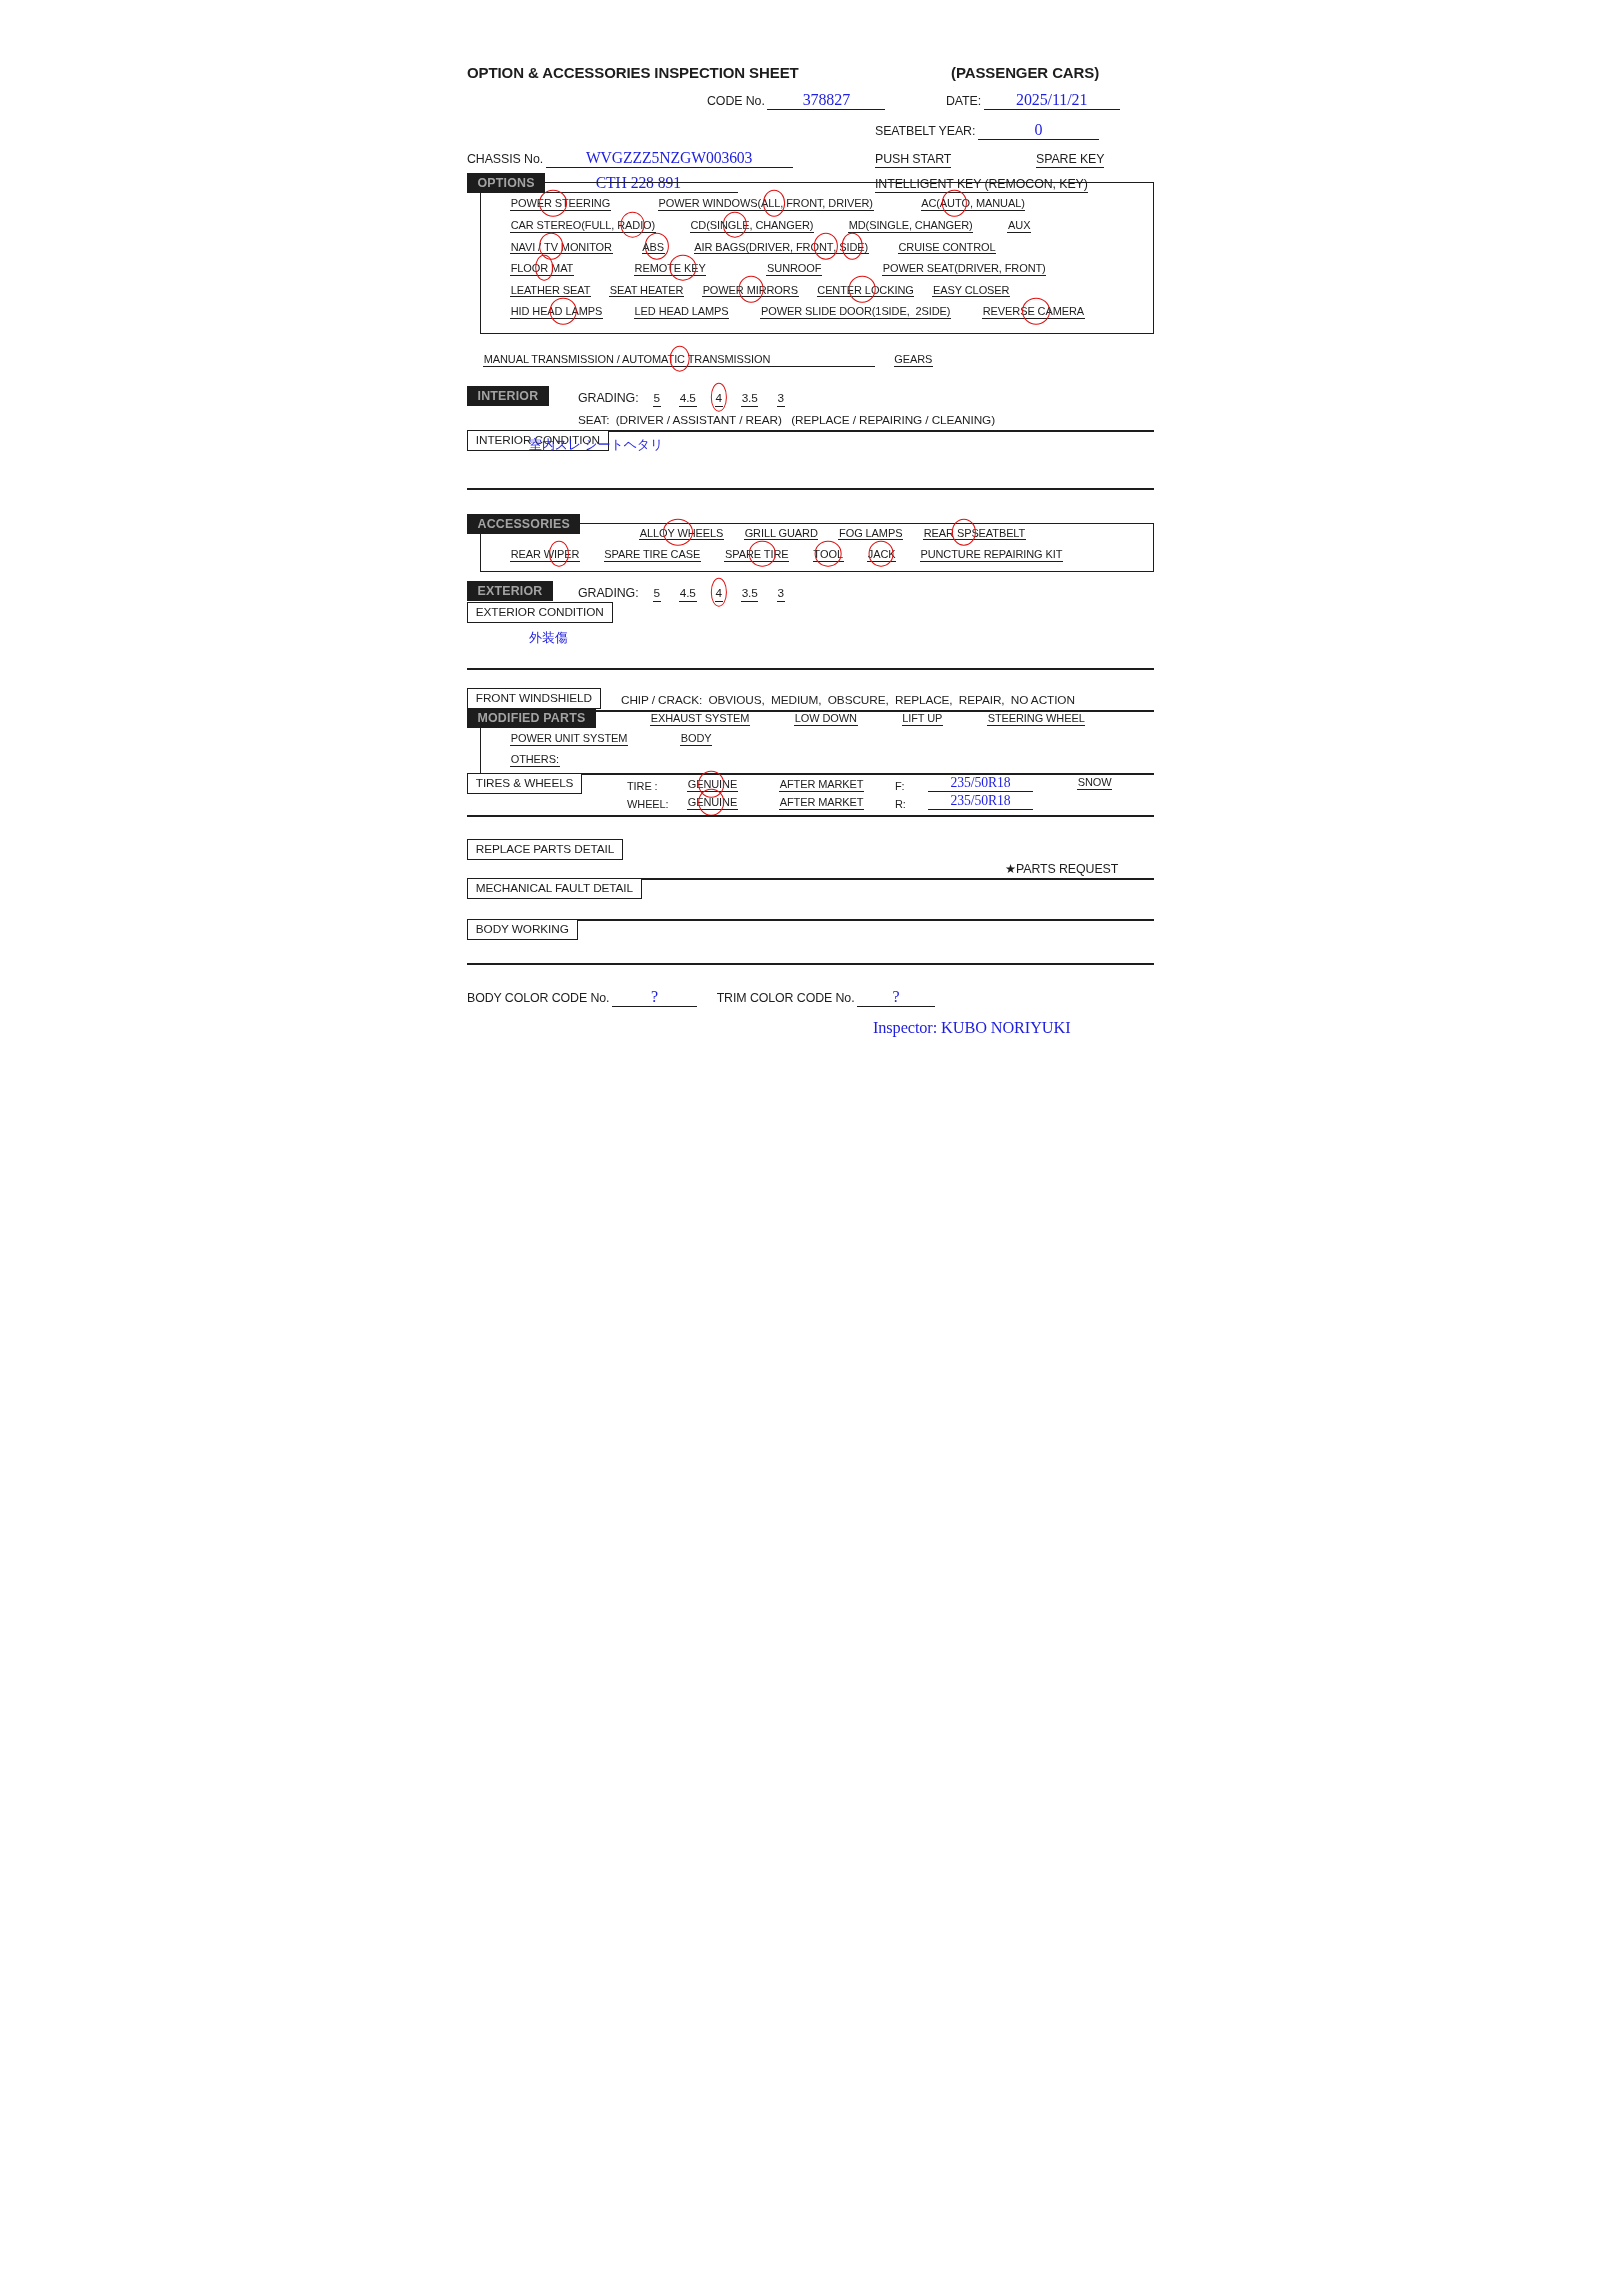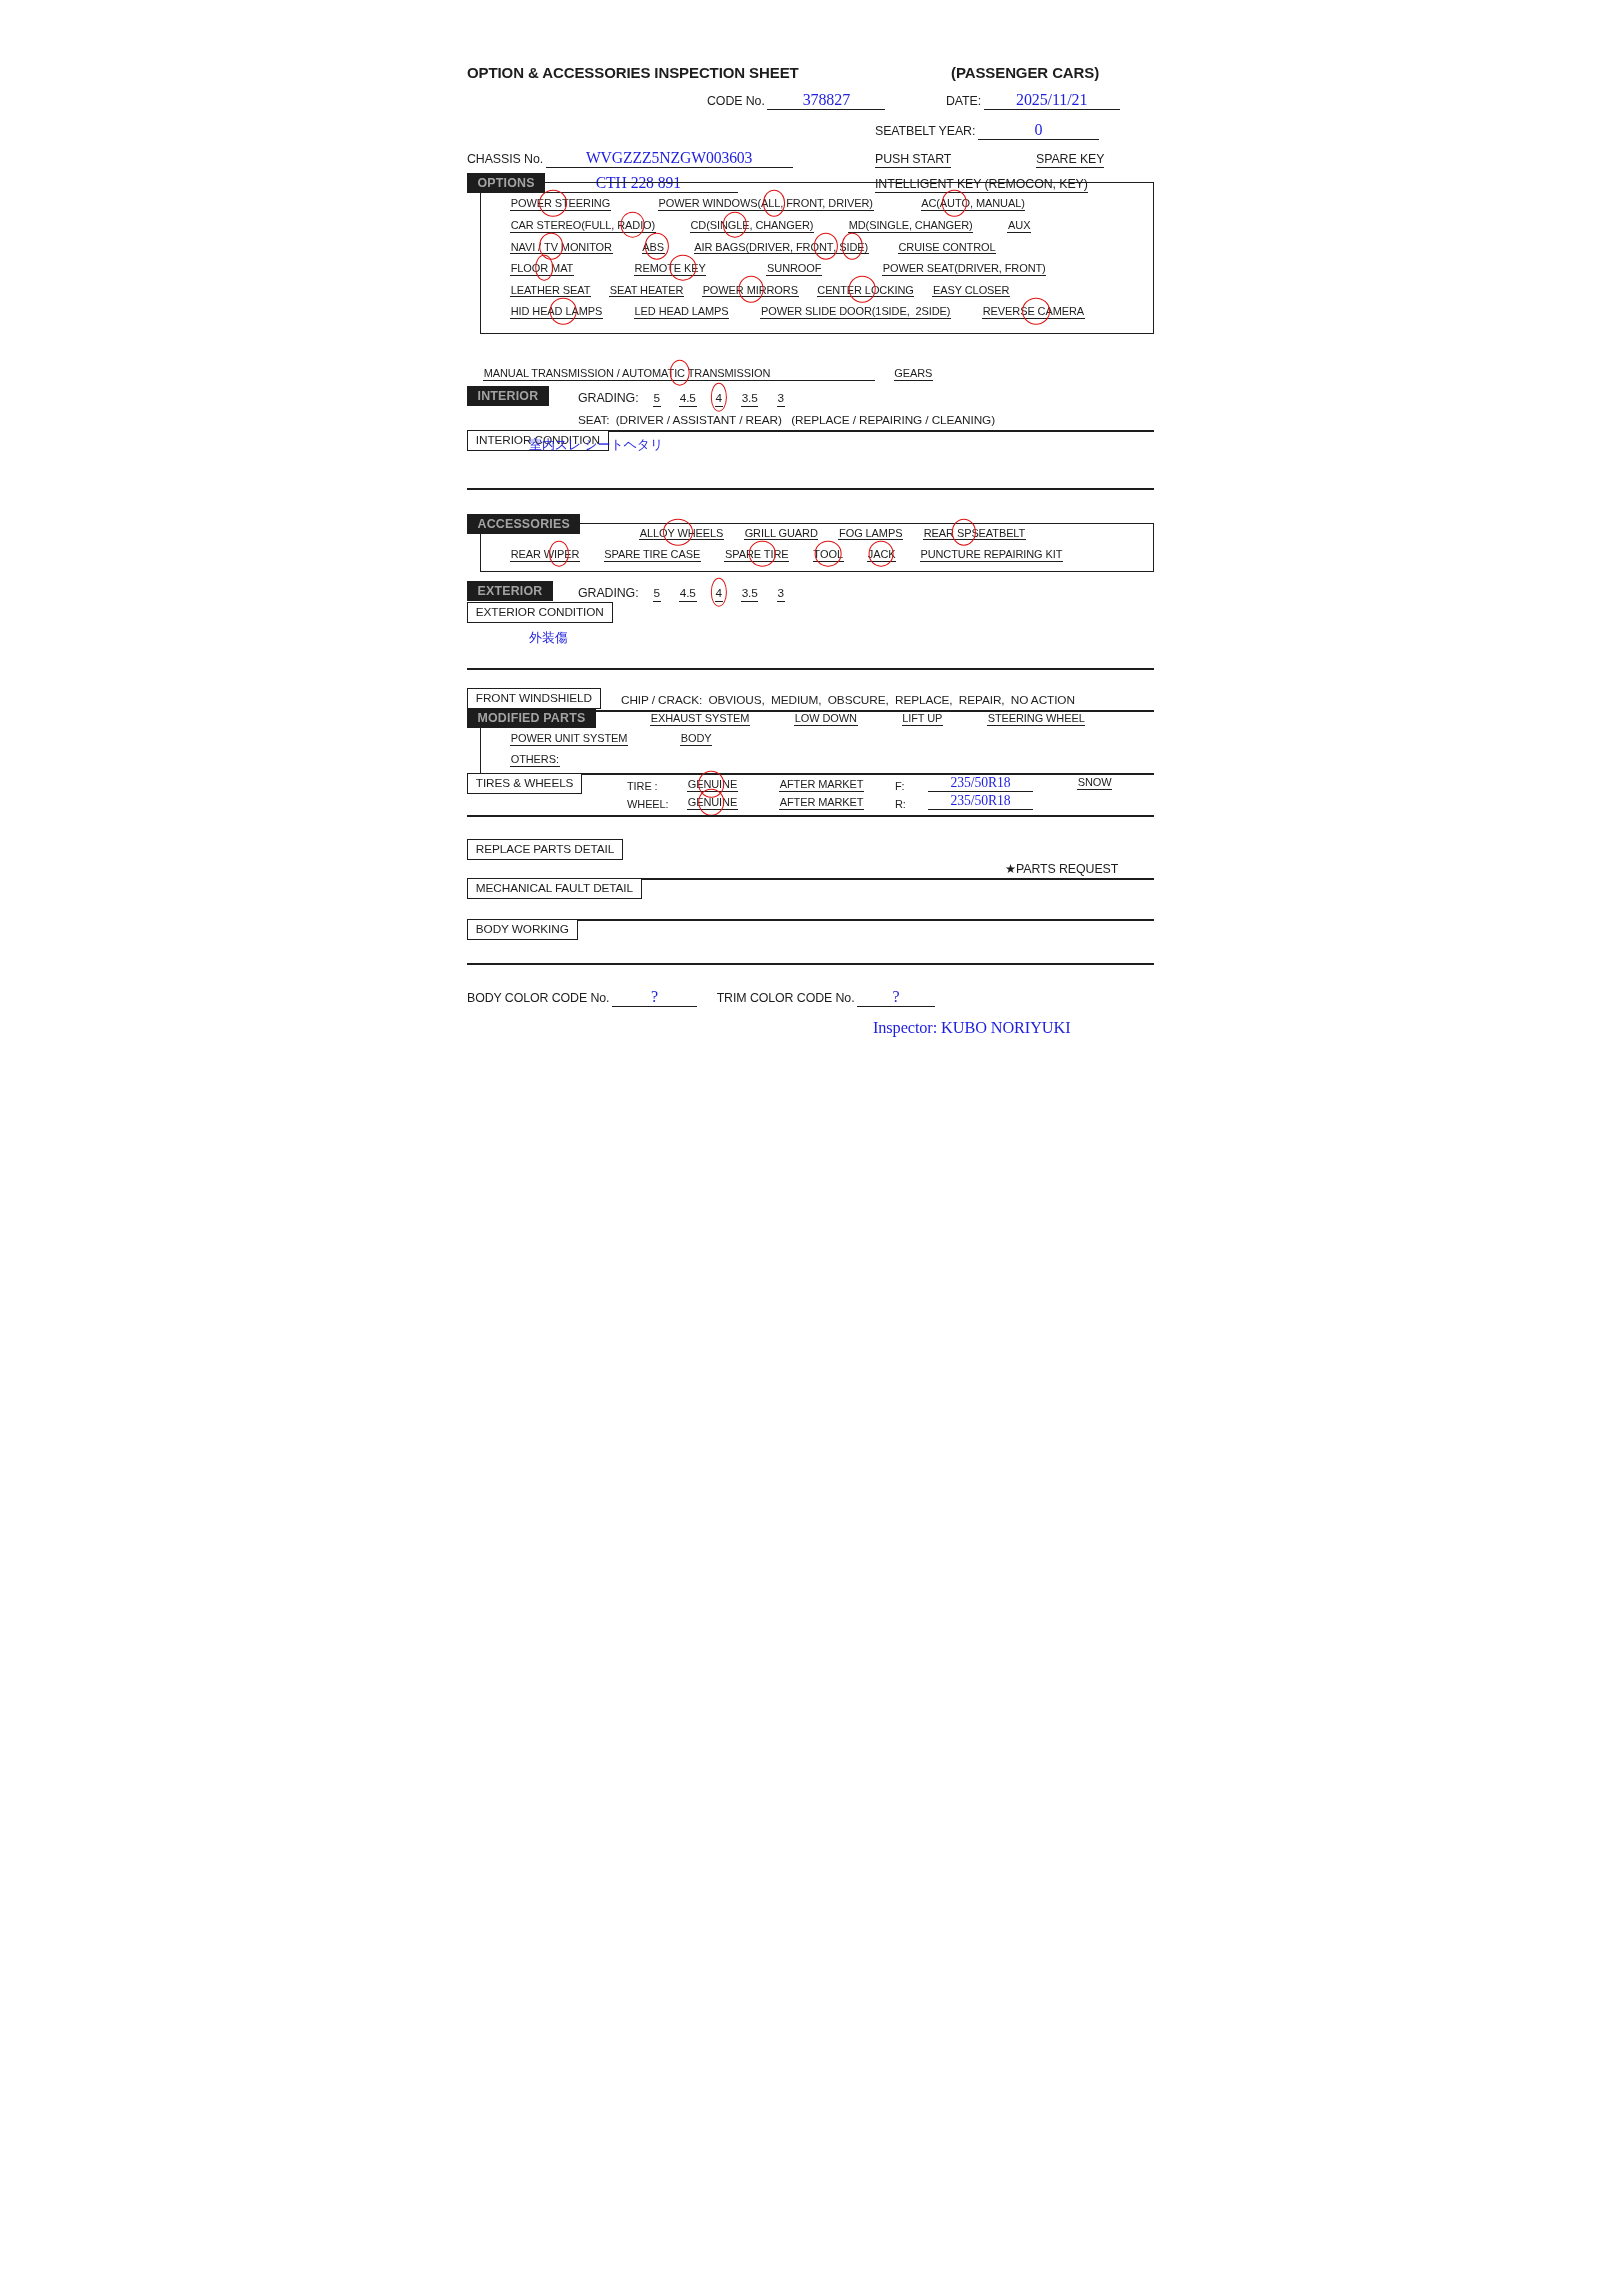--- a/index.html
+++ b/index.html
@@ -114,21 +114,21 @@
       <div class="orow" style="gap:31px;">
           <span class="opt"><span>HID HEA</span><span class="circ">D L</span><span>AMPS</span></span>
           <span class="opt"><span>LED HEAD LAMPS</span></span>
           <span class="opt"><span>POWER SLIDE DOOR(1SIDE,  2SIDE)</span></span>
           <span class="opt"><span>REVERS</span><span class="circ">E C</span><span>AMERA</span></span>
         </div>
     </div>
   </div>
   <div class="abs blk" style="left:62px; top:173px;">OPTIONS</div>
 
-  <div class="abs row" style="left:78px; top:367px;text-align:center;">
+  <div class="abs row" style="left:78px; top:353px;text-align:center;">
     <span class="opt" style="padding-right:105px;"><span>MANUAL TRANSMISSION / AUTOMAT</span><span class="circ">IC</span><span> TRANSMISSION</span></span>
     <span class="opt" style="margin-left:18.3px;">GEARS</span>
   </div>
 
   <div class="abs blk" style="left:62px; top:386px;">INTERIOR</div>
   <div class="abs row t19" style="left:173px; top:391px;">
     <span>GRADING:</span>
     <span class="row" style="gap:18.3px; margin-left:14.4px; font-size:11.8px;">
         <span class="opt"><span>5</span></span>
         <span class="opt"><span>4.5</span></span>

